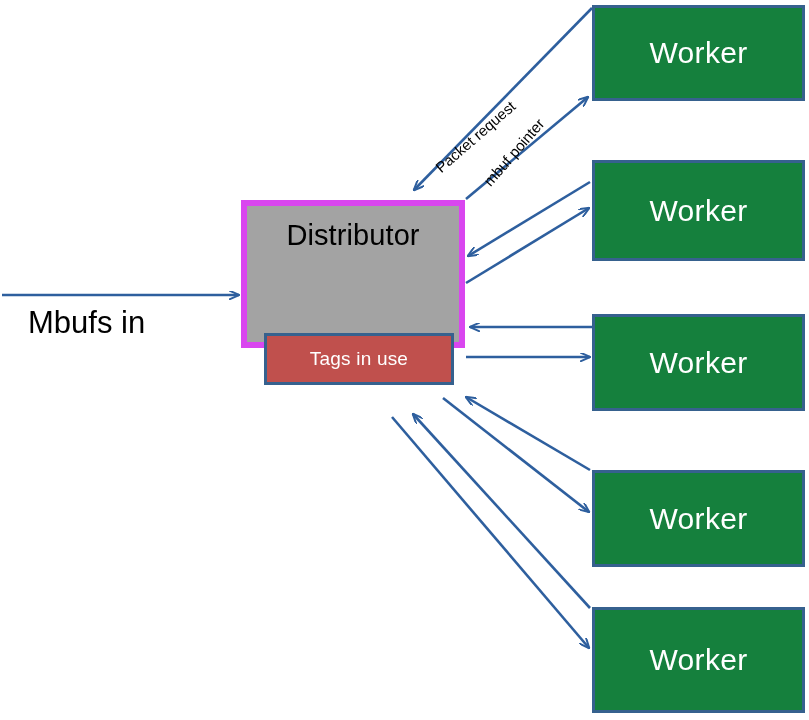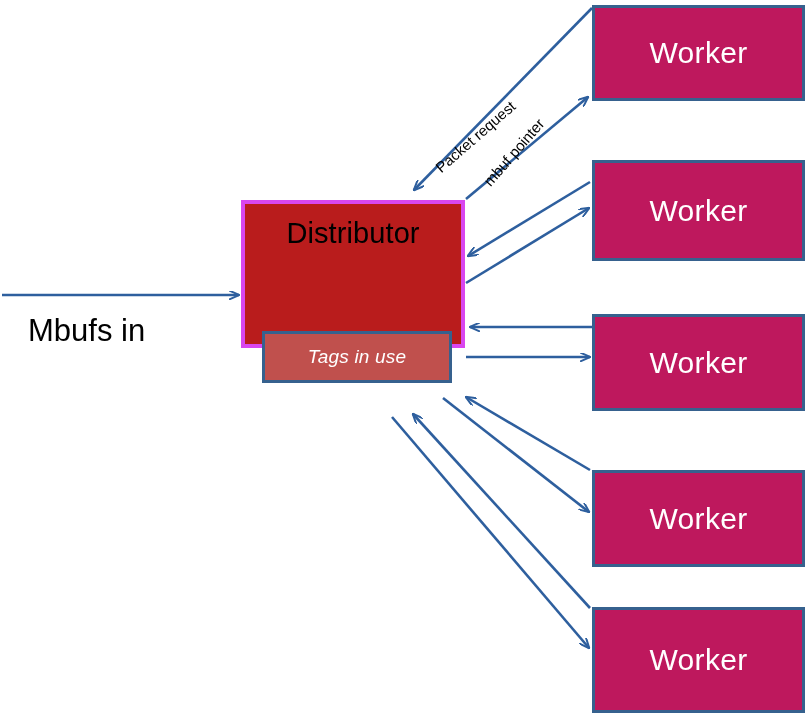--- a/index.html
+++ b/index.html
@@ -28,22 +28,22 @@
   }
 
   
   .dist-box {
     position: absolute;
     left: 241px;
     top: 200px;
     width: 224px;
     height: 148px;
     box-sizing: border-box;
-    background: #b91c1c;
-    border: 4px solid #d946ef;
+    background: #a3a3a3;
+    border: 6px solid #d946ef;
     z-index: 3;
   }
   .dist-title {
     position: absolute;
     left: 0;
     top: 10px;
     width: 100%;
     text-align: center;
     font-size: 29px;
     line-height: 38px;
@@ -60,51 +60,49 @@
     background: #C0504D;
     border: 3px solid #36618E;
     display: flex;
     align-items: center;
     justify-content: center;
   }
   .tags-label {
     font-size: 19px;
     color: #ffffff;
     letter-spacing: 0.2px;
-    font-style: italic;
   }
 
   
   .worker {
     position: absolute;
     left: 592px;
     width: 213px;
     box-sizing: border-box;
-    background: #be185d;
+    background: #15803d;
     border: 3px solid #36618E;
     display: flex;
     align-items: center;
     justify-content: center;
     z-index: 3;
   }
   .worker-label {
     font-size: 30px;
     color: #ffffff;
     letter-spacing: 0.3px;
   }
 
   
   .mbufs-in {
     position: absolute;
     left: 28px;
     top: 305px;
     font-size: 31px;
     color: #000000;
     z-index: 2;
-    margin-top: 8px;
   }
   .edge-label {
     position: absolute;
     font-size: 15px;
     color: #000000;
     white-space: nowrap;
     transform-origin: left top;
     z-index: 4;
   }
   #label-packet-request {

